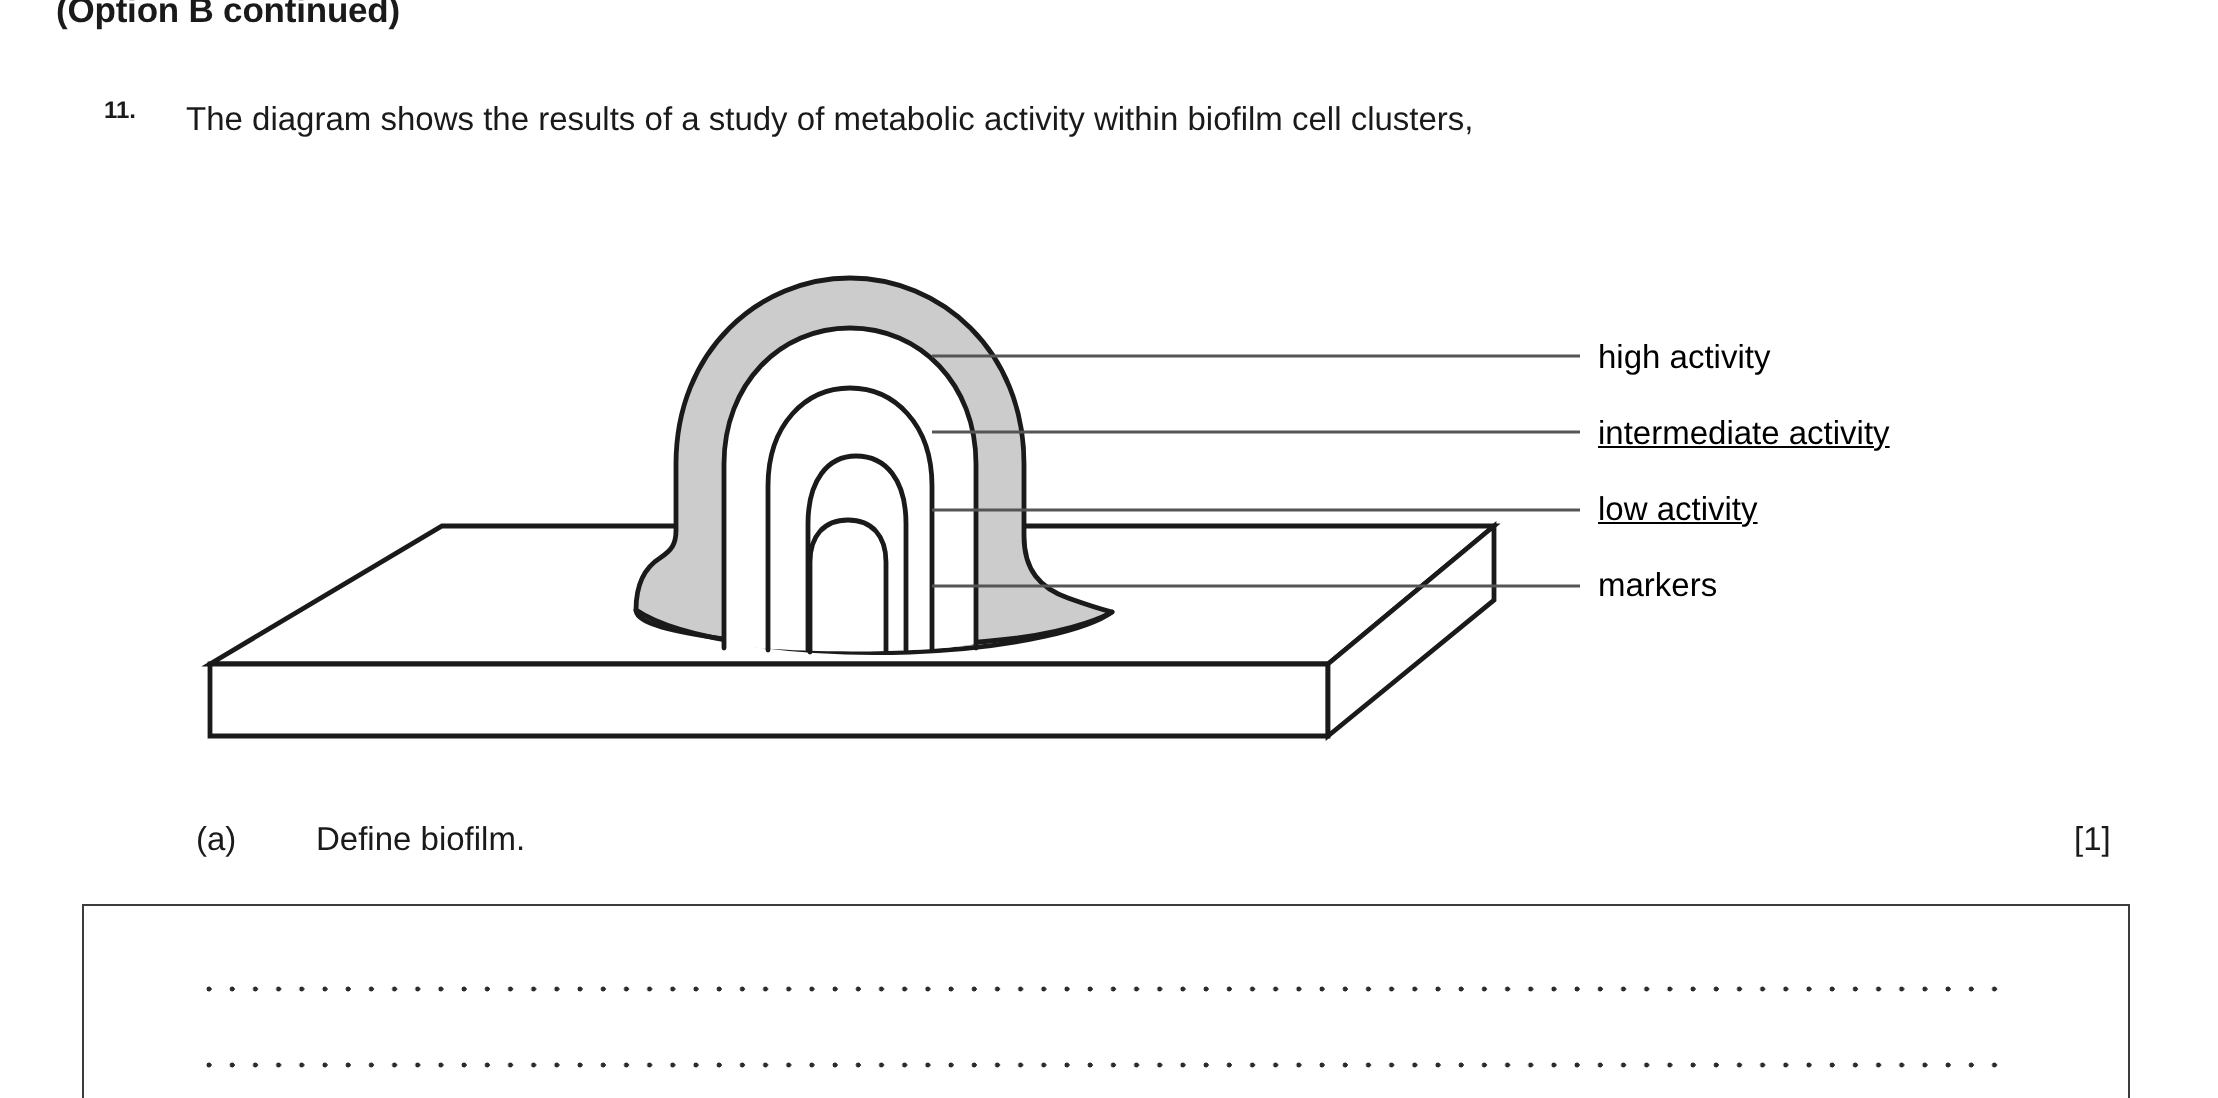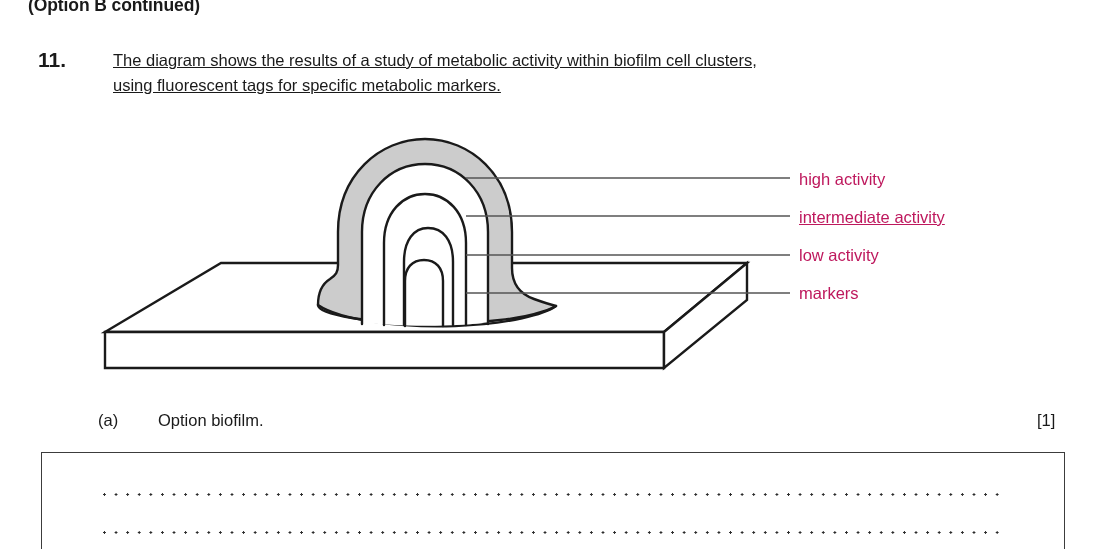--- a/index.html
+++ b/index.html
@@ -24,53 +24,52 @@
     top: -5px;
     font-size: 17.5px;
     font-weight: bold;
     letter-spacing: -0.1px;
     white-space: nowrap;
   }
 
   
   .q-number {
     position: absolute;
-    left: 38px;
+    left: 52px;
     top: 48px;
-    font-size: 21px;
+    font-size: 12px;
     font-weight: bold;
   }
   .q-stem {
     position: absolute;
-    left: 113px;
+    left: 93px;
     top: 48px;
     width: 900px;
     font-size: 16.5px;
     line-height: 25px;
-    text-decoration: underline;
   }
   .q-stem .line { display: block; white-space: nowrap; }
 
   
   .figure {
     position: absolute;
     left: 0;
     top: 0;
     width: 1109px;
     height: 400px;
     pointer-events: none;
   }
 
   
   .fig-label {
     position: absolute;
     font-size: 16.5px;
     line-height: 1;
     white-space: nowrap;
-    color: #be185d;
+    color: #000000;
   }
 
   
   .part-letter {
     position: absolute;
     left: 98px;
     top: 411px;
     font-size: 16.5px;
   }
   .part-text {
@@ -113,21 +112,20 @@
   .dot-line.l2 { top: 531px; }
 </style>
 </head>
 <body>
 
 <div class="option-header">(Option B continued)</div>
 
 <div class="q-number">11.</div>
 <div class="q-stem">
   <span class="line">The diagram shows the results of a study of metabolic activity within biofilm cell clusters,</span>
-  <span class="line">using fluorescent tags for specific metabolic markers.</span>
 </div>
 
 <svg class="figure" viewBox="0 0 1109 400" width="1109" height="400">
 
   <path d="M 105 332 L 221 263 L 747 263 L 664 332 Z" fill="#ffffff" stroke="#1a1a1a" stroke-width="2.4" stroke-linejoin="miter"></path>
 
   <path d="M 105 332 L 664 332 L 664 368 L 105 368 Z" fill="#ffffff" stroke="#1a1a1a" stroke-width="2.4" stroke-linejoin="miter"></path>
 
   <path d="M 664 332 L 747 263 L 747 300 L 664 368 Z" fill="#ffffff" stroke="#1a1a1a" stroke-width="2.4" stroke-linejoin="miter"></path>
 
@@ -180,22 +178,22 @@
            L 443 326" fill="none" stroke="#1a1a1a" stroke-width="2.4" stroke-linecap="round"></path>
 
   <line x1="466" y1="178" x2="790" y2="178" stroke="#555555" stroke-width="1.5"></line>
   <line x1="466" y1="216" x2="790" y2="216" stroke="#555555" stroke-width="1.5"></line>
   <line x1="466" y1="255" x2="790" y2="255" stroke="#555555" stroke-width="1.5"></line>
   <line x1="466" y1="293" x2="790" y2="293" stroke="#555555" stroke-width="1.5"></line>
 </svg>
 
 <div class="fig-label" style="left:799px; top:171px;">high activity</div>
 <div class="fig-label" style="left:799px; top:209px;text-decoration:underline;">intermediate activity</div>
-<div class="fig-label" style="left:799px; top:247px;">low activity</div>
+<div class="fig-label" style="left:799px; top:247px;text-decoration:underline;">low activity</div>
 <div class="fig-label" style="left:799px; top:285px;">markers</div>
 
 <div class="part-letter">(a)</div>
-<div class="part-text">Option biofilm.</div>
+<div class="part-text">Define biofilm.</div>
 <div class="marks">[1]</div>
 
 <div class="answer-box"></div>
 <div class="dot-line l1"></div>
 <div class="dot-line l2"></div>
 
 </body></html>

